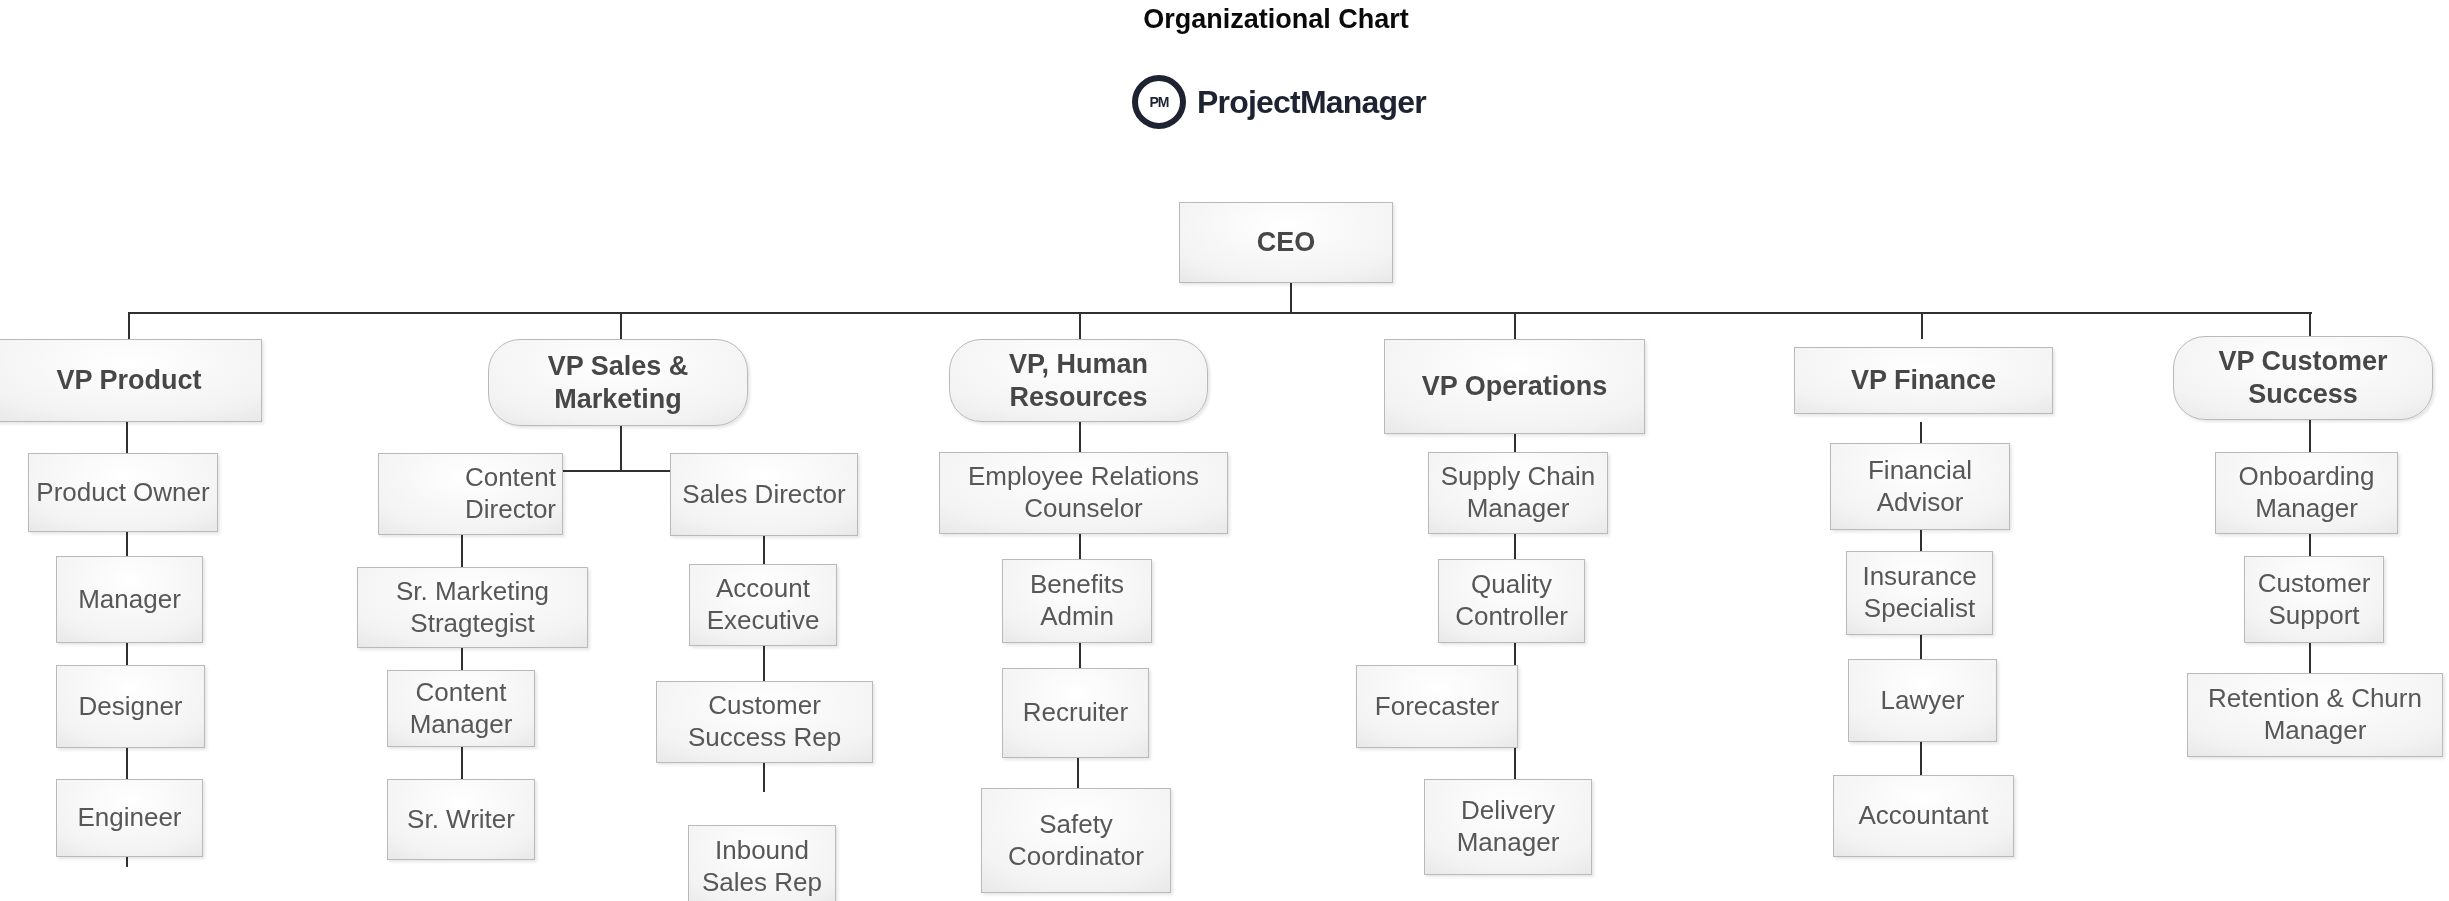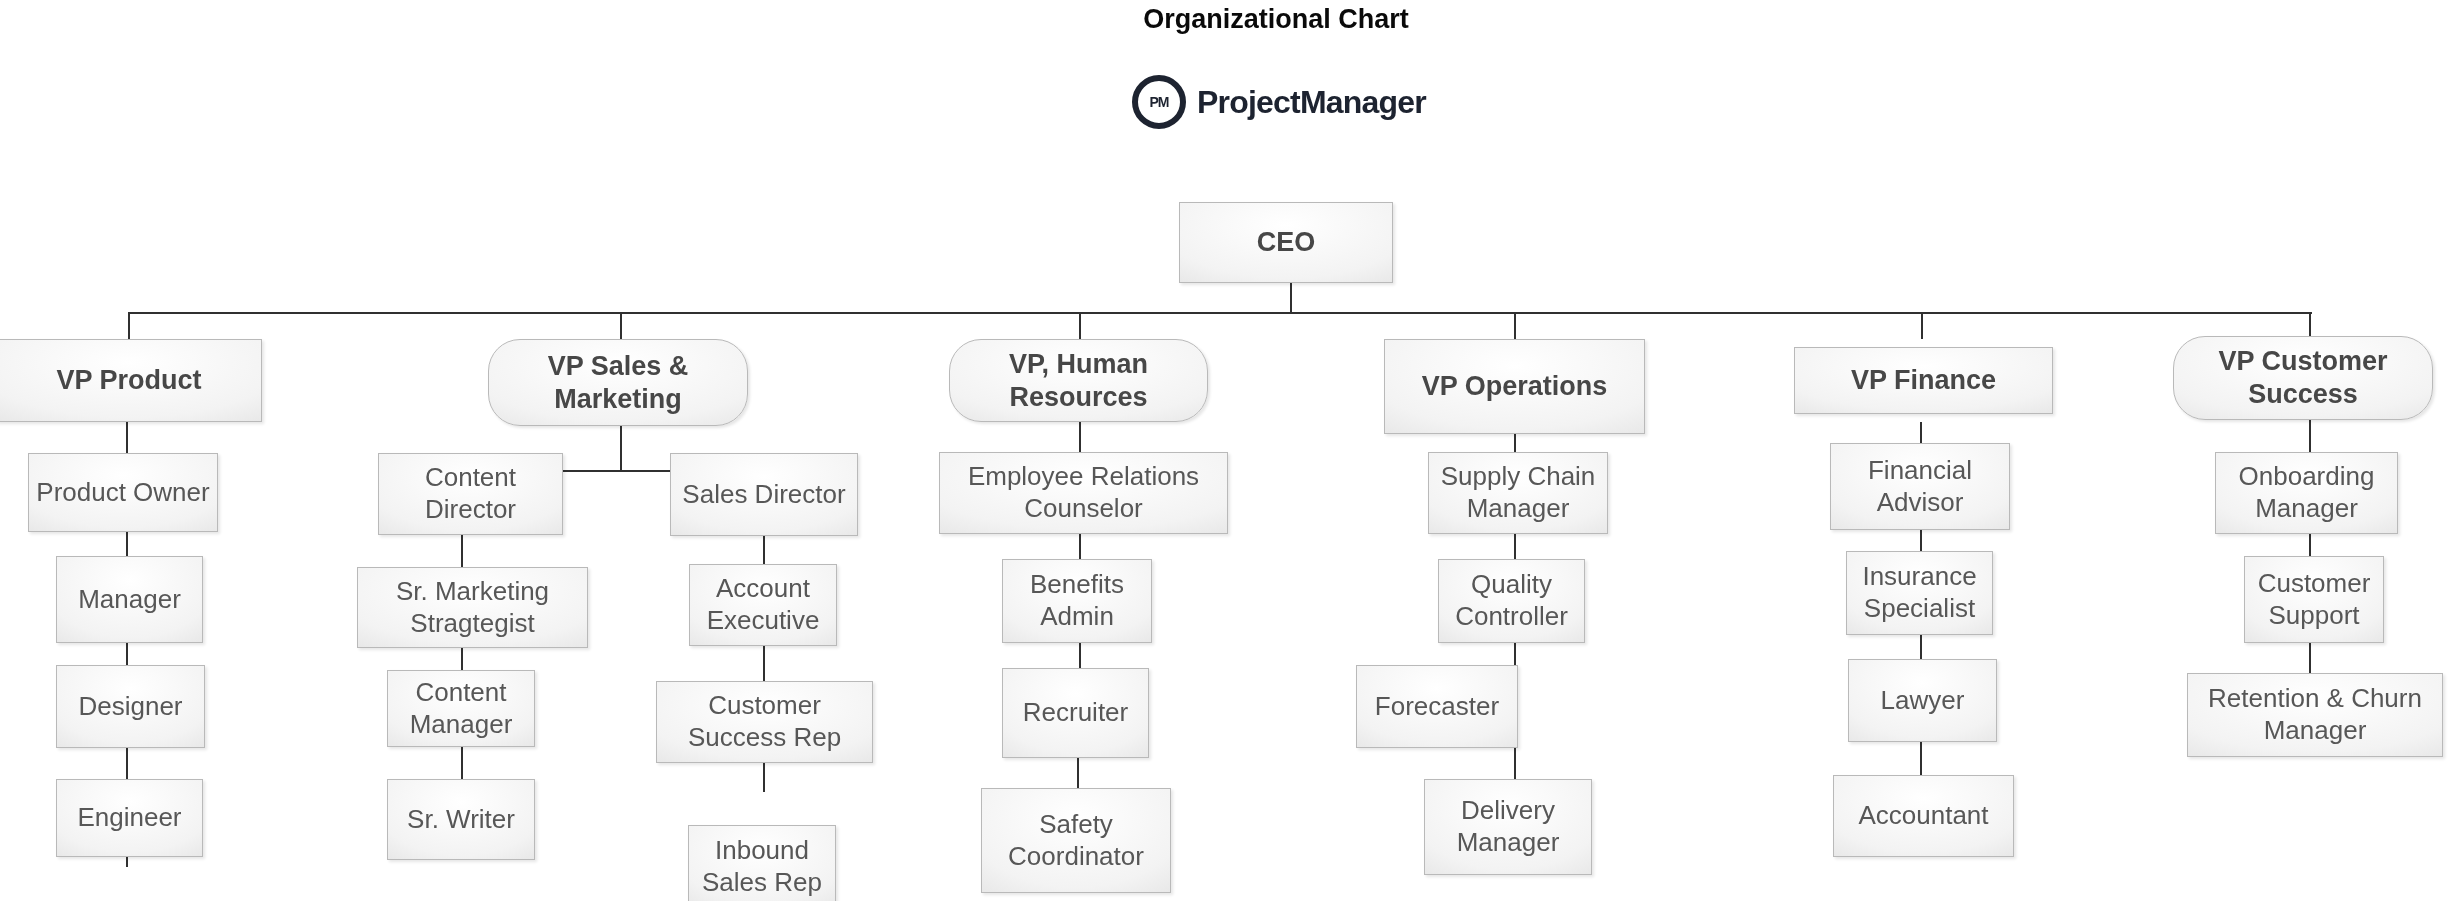--- a/index.html
+++ b/index.html
@@ -108,21 +108,21 @@
 
   <div class="node head nw" style="left:1179px;top:202px;width:214px;height:81px;">CEO</div>
 
   <div class="node head nw" style="left:-4px;top:339px;width:266px;height:83px;">VP Product</div>
   <div class="node nw" style="left:28px;top:453px;width:190px;height:79px;padding:0 2px;">Product Owner</div>
   <div class="node nw" style="left:56px;top:556px;width:147px;height:87px;">Manager</div>
   <div class="node nw" style="left:56px;top:665px;width:149px;height:83px;">Designer</div>
   <div class="node nw" style="left:56px;top:779px;width:147px;height:78px;">Engineer</div>
 
   <div class="node head pad" style="left:488px;top:339px;width:260px;height:87px;">VP Sales &amp; Marketing</div>
-  <div class="node" style="left:378px;top:453px;width:185px;height:82px;">Content Director</div>
+  <div class="node" style="left:378px;top:453px;width:185px;height:82px;text-align:right;">Content Director</div>
   <div class="node" style="left:357px;top:567px;width:231px;height:81px;">Sr. Marketing Stragtegist</div>
   <div class="node" style="left:387px;top:670px;width:148px;height:77px;">Content Manager</div>
   <div class="node nw" style="left:387px;top:779px;width:148px;height:81px;">Sr. Writer</div>
   <div class="node nw" style="left:670px;top:453px;width:188px;height:83px;">Sales Director</div>
   <div class="node" style="left:689px;top:564px;width:148px;height:82px;">Account Executive</div>
   <div class="node" style="left:656px;top:681px;width:217px;height:82px;padding:0 10px;">Customer Success Rep</div>
   <div class="node" style="left:688px;top:792px;width:148px;height:83px;margin-top:33px;">Inbound Sales Rep</div>
 
   <div class="node head pad" style="left:949px;top:339px;width:259px;height:83px;">VP, Human Resources</div>
   <div class="node" style="left:939px;top:452px;width:289px;height:82px;">Employee Relations Counselor</div>

